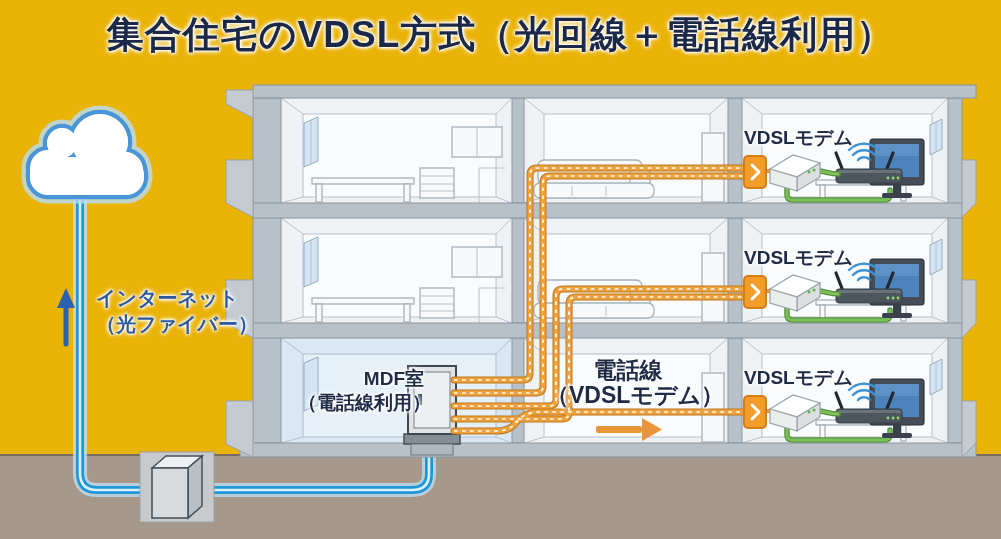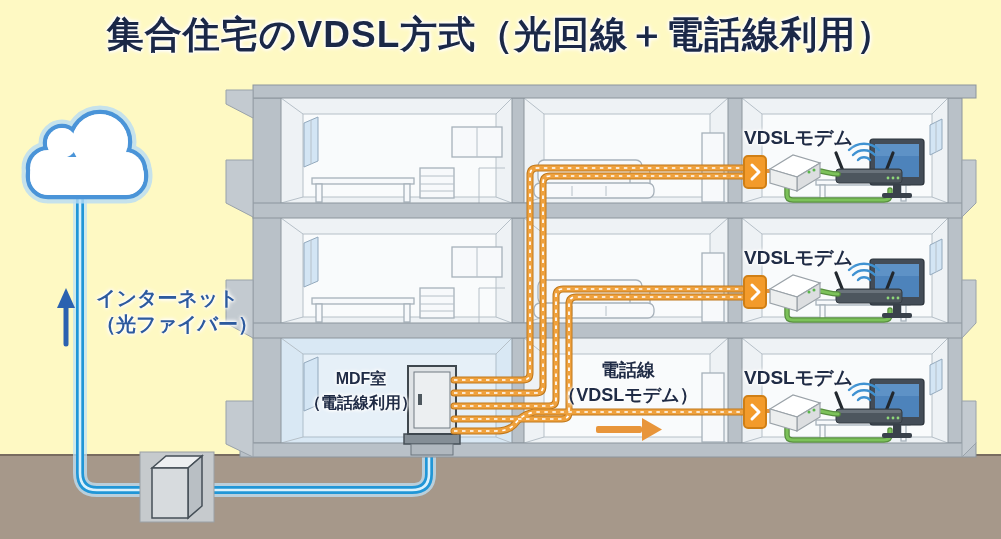--- a/index.html
+++ b/index.html
@@ -1,25 +1,25 @@
 <!DOCTYPE html>
 <html><head>
 <meta charset="utf-8">
 <style>
   html,body{margin:0;padding:0;background:#ffffff;}
-  .stage{position:relative;width:1001px;height:539px;background:#fef9c3;overflow:hidden;
+  .stage{position:relative;width:1001px;height:539px;background:#eab308;overflow:hidden;
          font-family:"Liberation Sans","DejaVu Sans",sans-serif;}
   .stage svg{position:absolute;left:0;top:0;}
   .lbl{position:absolute;font-weight:bold;white-space:nowrap;
        text-shadow:0 0 3px #fff,0 0 3px #fff,0 0 5px #fff,0 0 5px #fff;}
   .title{left:0;right:0;top:10px;text-align:center;font-size:37px;letter-spacing:1px;color:#1b2847;}
   .net{left:96px;top:285px;font-size:20px;line-height:26px;color:#2d5a9e;}
   .agg{left:333px;top:340px;width:200px;text-align:center;font-size:19px;color:#202c46;}
-  .mdf{left:298px;top:367px;width:126px;text-align:center;font-size:16px;line-height:24px;color:#202c46;}
-  .tel{left:546px;top:358px;width:164px;text-align:center;font-size:18px;line-height:25px;color:#202c46;}
+  .mdf{left:298px;top:367px;width:126px;text-align:right;font-size:19px;line-height:24px;color:#202c46;}
+  .tel{left:546px;top:358px;width:164px;text-align:center;font-size:23px;line-height:25px;color:#202c46;}
   .modem{font-size:19px;color:#202c46;}
   
   .wall{fill:#b9c1c8;stroke:#8c959d;stroke-width:1;}
   .bal{fill:#c3cad0;stroke:#99a2aa;stroke-width:1;}
   .roomfill{fill:#eef2f5;}
   .backwall{fill:#f9fbfc;stroke:#b6c0c8;stroke-width:1;}
   .ln{stroke:#b6c0c8;stroke-width:1;fill:none;}
   .furn{fill:#f7f9fb;stroke:#a7b1ba;stroke-width:1.3;}
   .win{fill:#d3e5f4;stroke:#93a9bd;stroke-width:1;}
   .co{stroke:#c0791d;stroke-width:7;fill:none;stroke-linecap:round;}

